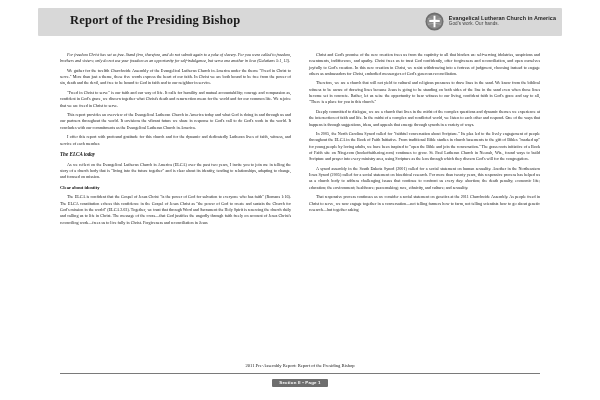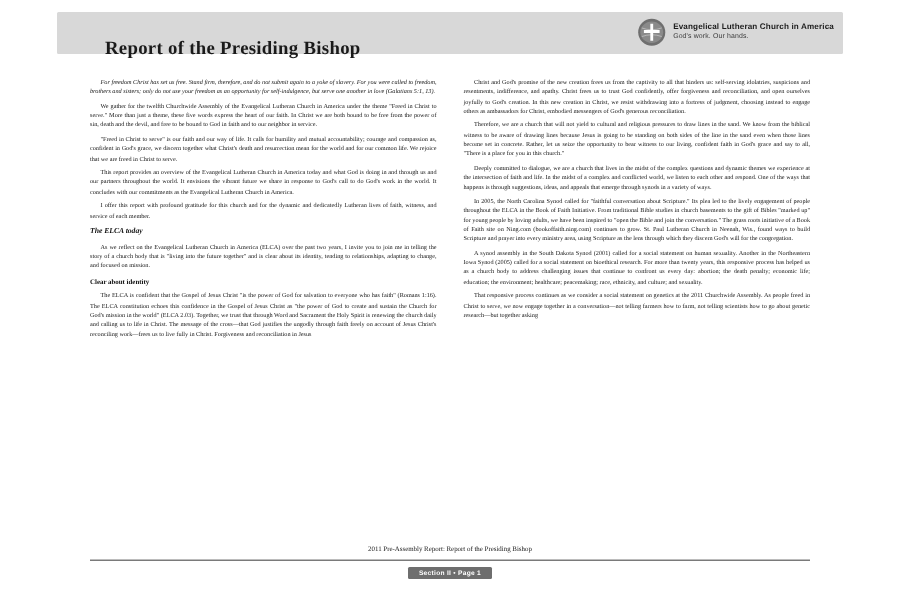--- a/index.html
+++ b/index.html
@@ -40,21 +40,20 @@
   }
   .header-title {
     position: absolute;
     left: 70px;
     top: 13px;
     font-family: "Liberation Serif", serif;
     font-size: 12.5px;
     font-weight: bold;
     color: #1a1a1a;
     letter-spacing: 0.2px;
-    margin-top: 12px;
   }
   .logo-wrap {
     position: absolute;
     right: 44px;
     top: 12px;
     display: flex;
     align-items: center;
     gap: 5px;
   }
   .logo-mark {

